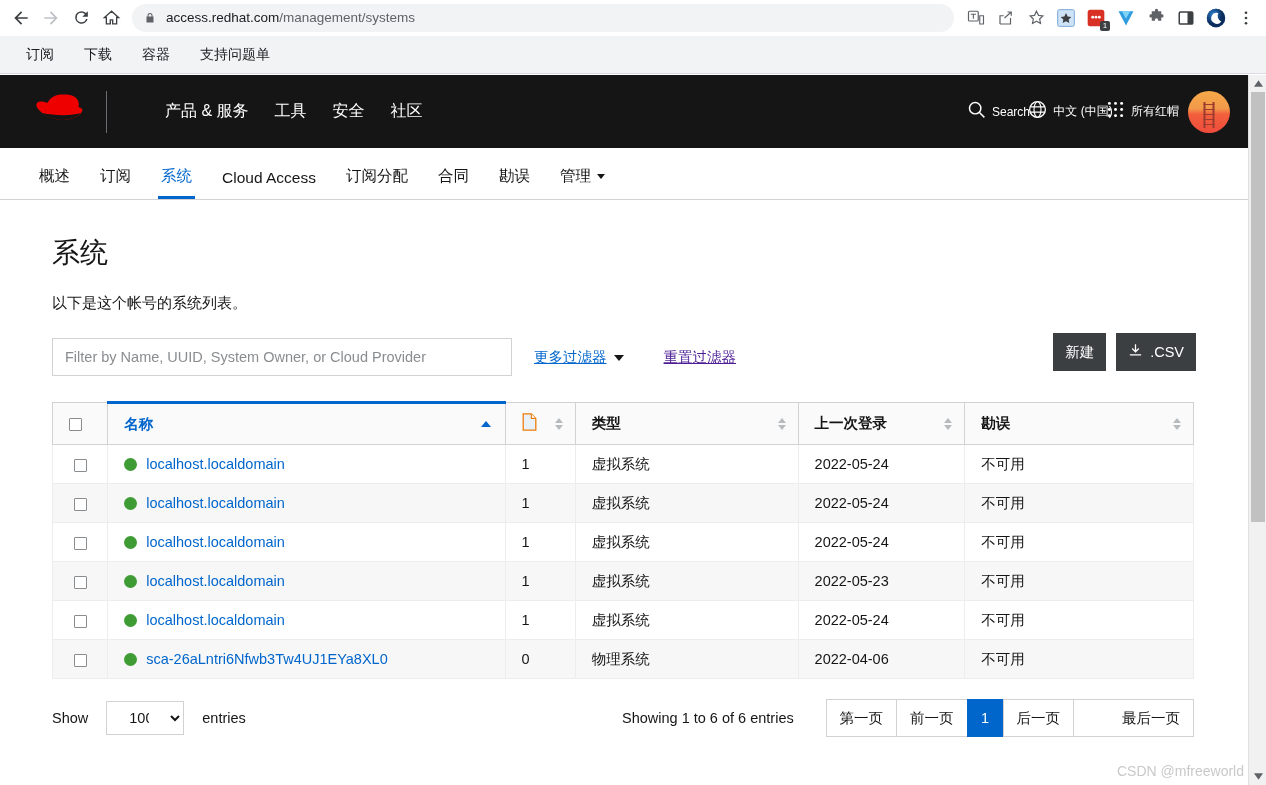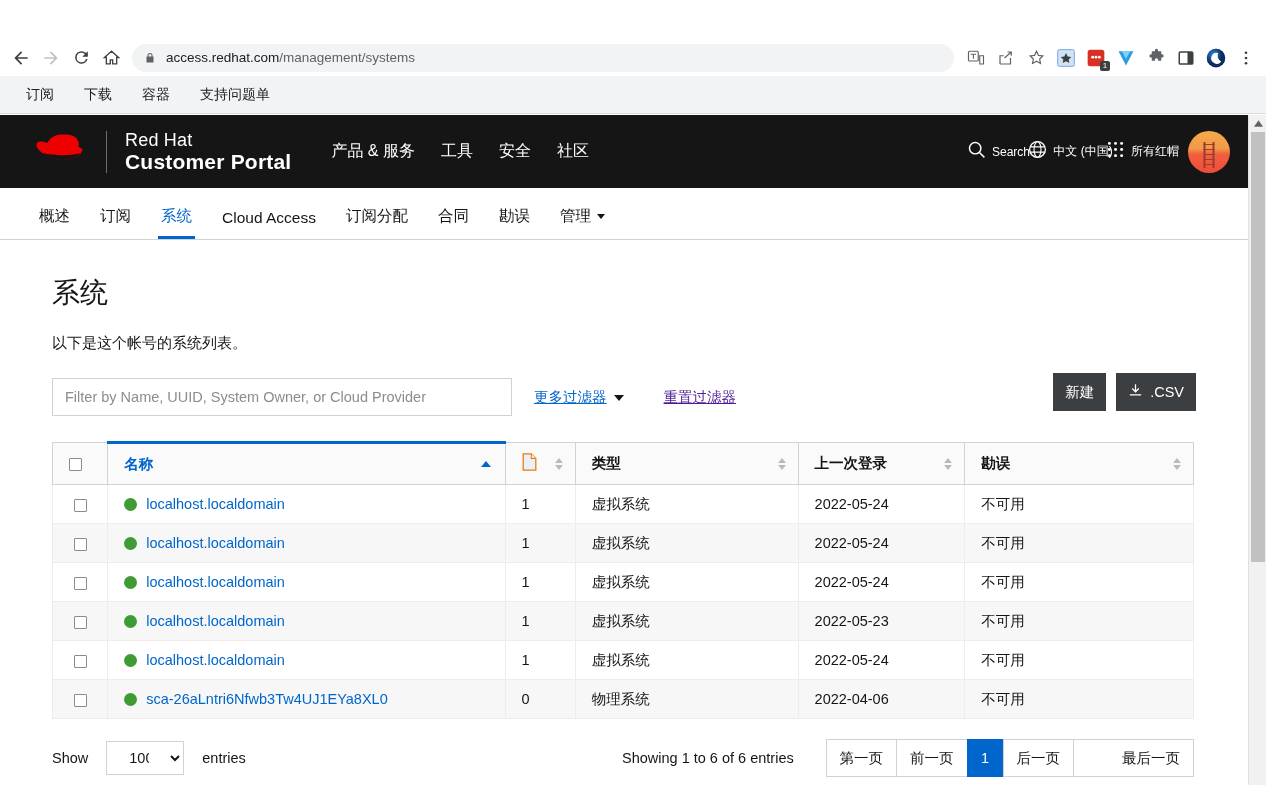--- a/index.html
+++ b/index.html
@@ -12,21 +12,20 @@
   }
   .page { position: relative; width: 1266px; height: 785px; background:#fff; }
 
   
   .chrome {
     height: 36px; width: 1266px;
     background: #ffffff;
     display: flex; align-items: center;
     padding: 8px 6px;
     border-bottom: 1px solid #ffffff;
-    margin-top: 40px;
   }
   .nav-btn {
     width: 30px; height: 30px;
     display: flex; align-items: center; justify-content: center;
     border-radius: 50%;
     flex: 0 0 auto;
   }
   .nav-btn svg { display:block; }
   .omnibox {
     flex: 1 1 auto;
@@ -388,24 +387,20 @@
     <div class="masthead">
       <div class="logo-wrap">
         <span>
           <svg class="rh-hat" viewBox="0 0 64 46">
             <path d="M34 6c-6.5 0-12 4-14.6 9.1-2.1-.8-5.2-1.6-7.2-1.6-3.6 0-5.2 1.9-5.2 4 0 2.5 2.4 5.7 6.5 8.7 5.2 3.8 13.5 7.6 22.2 7.6 10.6 0 17.6-4 20.5-7.3 1-1.1 1.6-2.2 1.6-3.1 0-1.6-1.2-2.6-3.6-3.3l-.8-.2c.3-1 .5-2 .5-3C54 9.9 47 6 40.5 6 38 6 36 6 34 6z" fill="#e00"></path>
             <path d="M53.1 20.9c.3-1 .5-2 .5-3 0-6.3-6.2-9.9-12.7-9.9-5.4 0-9.4 2.3-11.9 5.5 5.7-.4 11.6 1.3 16 4.3 3.4 2.3 6 5.1 8.1 3.1z" fill="#151515" opacity="0"></path>
             <path d="M13.1 26.4c5.2 3.8 13.5 7.6 22.2 7.6 10.6 0 17.6-4 20.5-7.3-13.9 3.2-28.6 2.3-42.7-.3z" fill="#151515"></path>
           </svg>
         </span>
         <div class="logo-divider"></div>
-        <div class="brand">
-          <div class="l1">Red Hat</div>
-          <div class="l2">Customer Portal</div>
-        </div>
       </div>
       <div class="mast-nav">
         <a href="#">产品 &amp; 服务</a>
         <a href="#">工具</a>
         <a href="#">安全</a>
         <a href="#">社区</a>
       </div>
 
       <div class="mast-right">
         <div class="mr-item">

